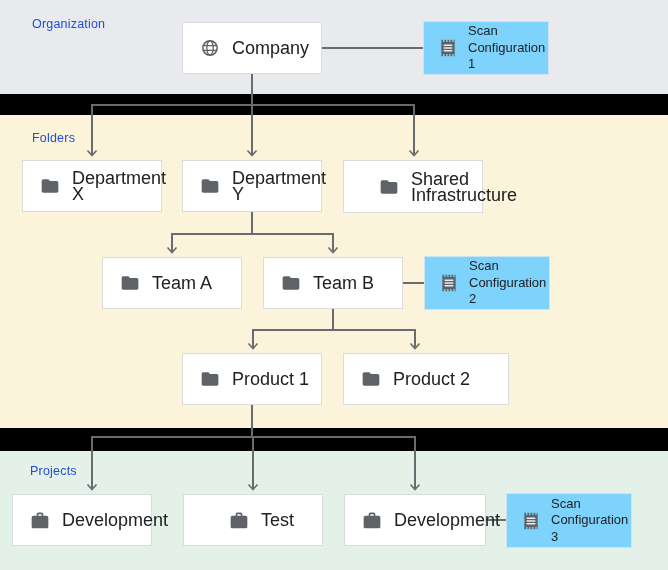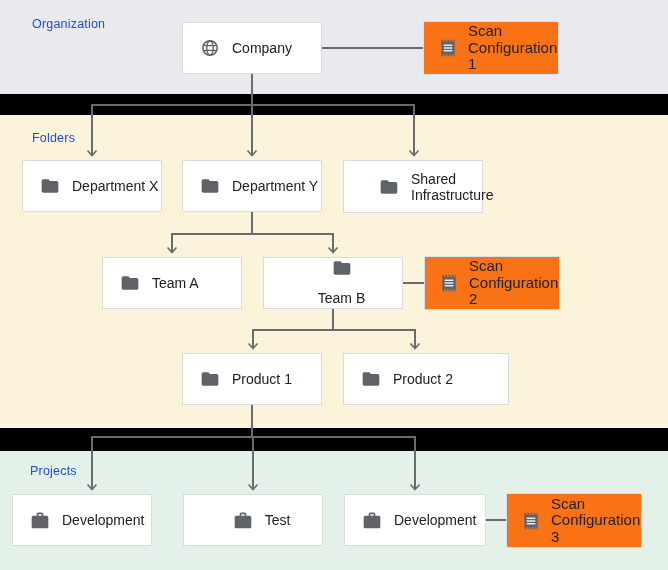--- a/index.html
+++ b/index.html
@@ -21,38 +21,38 @@
   #label-folders      { left:32px; top:131px; }
   #label-projects     { left:30px; top:464px; }
 
   svg.connectors { position:absolute; left:0; top:0; z-index:2; }
 
   .node {
     position:absolute; z-index:3; box-sizing:border-box;
     width:140px; height:52px;
     background:#fff; border:1px solid #d9dbde;
     display:flex; align-items:center; gap:12px; padding-left:17px;
-    font-size:14px; color:#202124; line-height:16px;
+    font-size:18px; color:#202124; line-height:16px;
   }
   .node .label { white-space:pre-line; }
   .node.scan {
-    width:136px; height:54px;
-    background:#f97316; border:1px solid #cfe3f2;
-    gap:10px; padding-left:14px; font-size:15px; line-height:16.5px;
+    width:126px; height:54px;
+    background:#7dd3fc; border:1px solid #cfe3f2;
+    gap:10px; padding-left:14px; font-size:13px; line-height:16.5px;
   }
   .icon { flex:0 0 auto; width:20px; height:20px; }
   .icon svg { width:20px; height:20px; display:block; }
 
   #n-company      { left:182px; top:22px; }
   #n-scan1        { left:423px; top:21px; }
   #n-dept-x       { left:22px;  top:160px; }
   #n-dept-y       { left:182px; top:160px; }
   #n-shared-infra { left:343px; top:160px; height:53px;padding-left:35px; }
   #n-team-a       { left:102px; top:257px; }
-  #n-team-b       { left:263px; top:257px;flex-direction:column; }
+  #n-team-b       { left:263px; top:257px; }
   #n-scan2        { left:424px; top:256px; }
   #n-product-1    { left:182px; top:353px; }
   #n-product-2    { left:343px; top:353px; width:166px; }
   #n-development  { left:12px;  top:494px; }
   #n-test         { left:183px; top:494px;justify-content:center; }
   #n-production   { left:344px; top:494px; width:142px; }
   #n-scan3        { left:506px; top:493px; height:55px; }
 </style>
 </head>
 <body>

